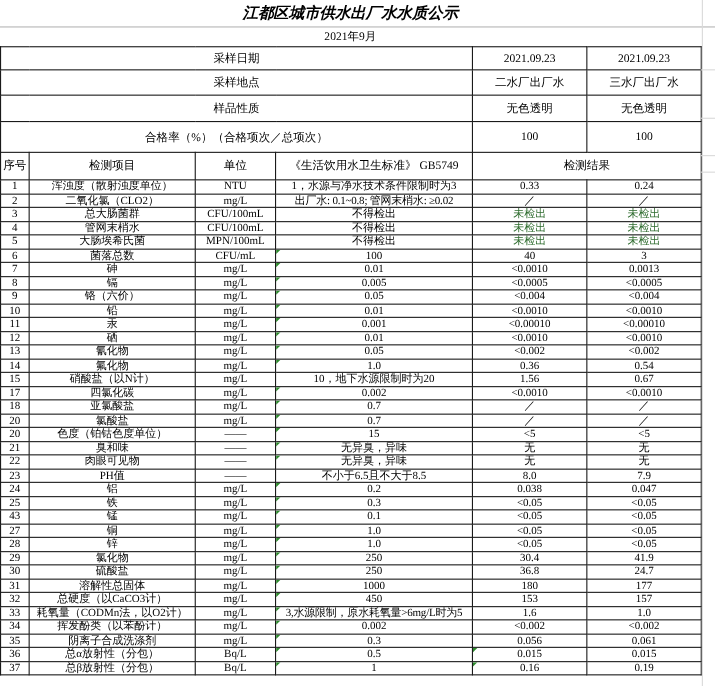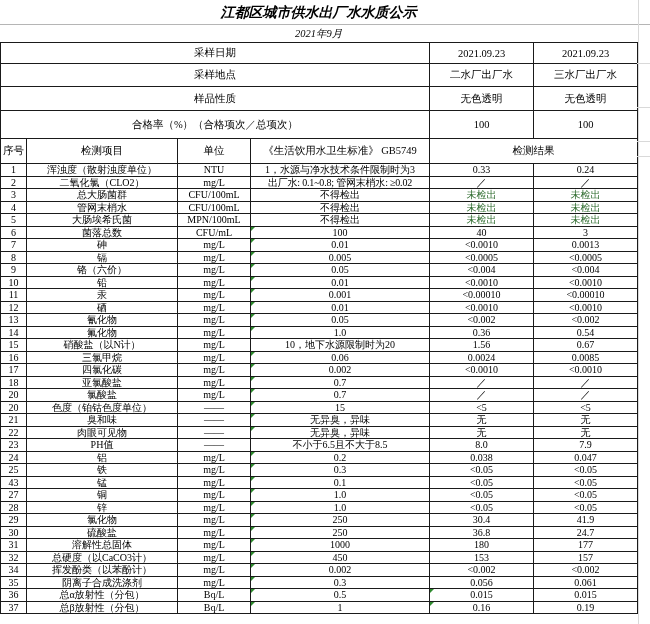--- a/index.html
+++ b/index.html
@@ -7,21 +7,21 @@
     width:650px;height:624px;position:relative;background:#fff;color:#000;
     font-family:"Liberation Serif","DejaVu Serif",serif;
     overflow:hidden;
   }
   .titlebar{
     width:650px;height:24px;line-height:26px;text-align:center;
     font-weight:bold;font-size:14px;box-sizing:border-box;padding-right:13px;font-style:italic;
   }
   .subtitle{
     width:650px;height:18px;line-height:17px;text-align:center;font-size:10.5px;
-    border-top:1px solid #b5b5b5;box-sizing:border-box;padding-right:13px;font-style:italic;
+    border-top:1px solid #b5b5b5;box-sizing:border-box;padding-right:13px;
   }
   table.main{
     border-collapse:collapse;table-layout:fixed;width:637px;
   }
   table.main td{
     border:1px solid #1a1a1a;padding:0 1px;text-align:center;
     font-size:10px;overflow:hidden;white-space:nowrap;vertical-align:middle;
   }
   tr.info td{font-size:10.5px;}
   tr.i1{height:21px;} tr.i2{height:23px;margin-top:20px;} tr.i3{height:24px;margin-left:20px;} tr.i4{height:28px;}
@@ -199,28 +199,20 @@
       </tr>
       <tr>
         <td>15</td>
         <td class="left">硝酸盐（以N计）</td>
         <td>mg/L</td>
         <td>10，地下水源限制时为20</td>
         <td>1.56</td>
         <td>0.67</td>
       </tr>
       <tr>
-        <td>16</td>
-        <td class="left">三氯甲烷</td>
-        <td>mg/L</td>
-        <td class="tri">0.06</td>
-        <td>0.0024</td>
-        <td>0.0085</td>
-      </tr>
-      <tr>
         <td>17</td>
         <td class="left">四氯化碳</td>
         <td>mg/L</td>
         <td class="tri">0.002</td>
         <td>&lt;0.0010</td>
         <td>&lt;0.0010</td>
       </tr>
       <tr>
         <td>18</td>
         <td class="left">亚氯酸盐</td>
@@ -335,20 +327,28 @@
       </tr>
       <tr>
         <td>32</td>
         <td class="left">总硬度（以CaCO3计）</td>
         <td>mg/L</td>
         <td class="tri">450</td>
         <td>153</td>
         <td>157</td>
       </tr>
       <tr>
+        <td>33</td>
+        <td class="left">耗氧量（CODMn法，以O2计）</td>
+        <td>mg/L</td>
+        <td class="fz9 tri">3,水源限制，原水耗氧量&gt;6mg/L时为5</td>
+        <td>1.6</td>
+        <td>1.0</td>
+      </tr>
+      <tr>
         <td>34</td>
         <td class="left">挥发酚类（以苯酚计）</td>
         <td>mg/L</td>
         <td class="tri">0.002</td>
         <td>&lt;0.002</td>
         <td>&lt;0.002</td>
       </tr>
       <tr>
         <td>35</td>
         <td class="left">阴离子合成洗涤剂</td>

